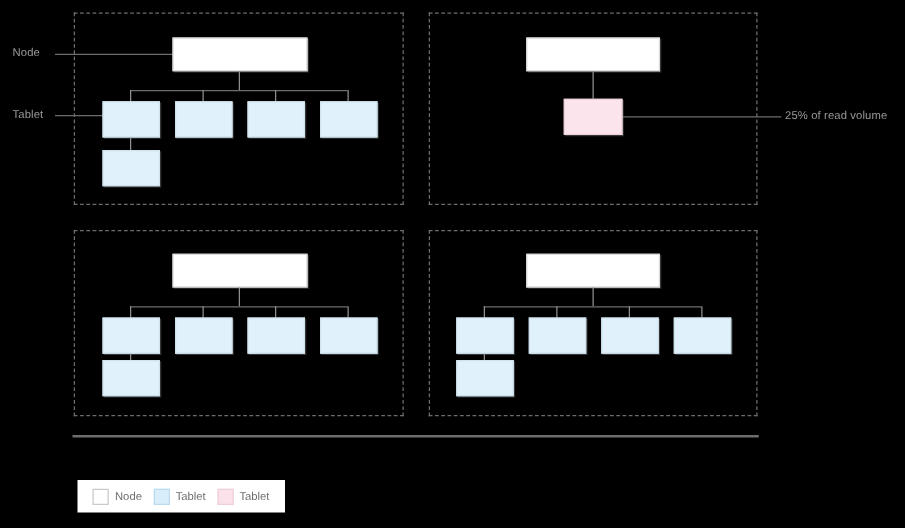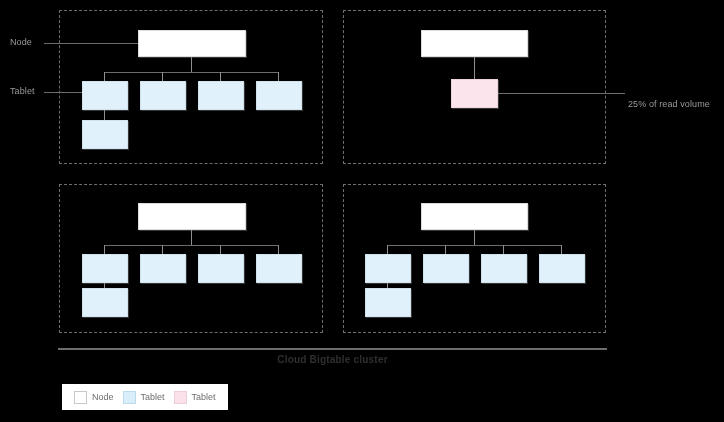--- a/index.html
+++ b/index.html
@@ -124,21 +124,21 @@
 
 <div id="canvas">
 
   <div class="callout-label" style="left:10px; top:37px;">Node</div>
   <div class="callout-rule" style="left:44px; top:43px; width:97px;"></div>
 
   <div class="callout-label" style="left:10px; top:86px;">Tablet</div>
   <div class="callout-rule" style="left:44px; top:92px; width:40px;"></div>
 
   <div class="callout-rule" style="left:498px; top:93px; width:127px;"></div>
-  <div class="callout-label" style="left:628px; top:99px;">25% of read volume</div>
+  <div class="callout-label" style="left:628px; top:87px;">25% of read volume</div>
 
   <div class="quadrant" id="quad-tl"></div>
 
   <div class="box node" style="left:138px; top:30px; width:108px; height:27px;"></div>
 
   <div class="line-v line-thin" style="left:191px; top:57px; height:15px;"></div>
 
   <div class="line-h" style="left:104px; top:72px; width:174px;"></div>
 
   <div class="line-v line-thin" style="left:104px; top:72px; height:9px;"></div>
@@ -186,21 +186,20 @@
   <div class="line-v line-thin" style="left:503px; top:245px; height:9px;"></div>
   <div class="line-v line-thin" style="left:561px; top:245px; height:9px;"></div>
   <div class="box tablet" style="left:365px; top:254px; width:46px; height:29px;"></div>
   <div class="box tablet" style="left:423px; top:254px; width:46px; height:29px;"></div>
   <div class="box tablet" style="left:481px; top:254px; width:46px; height:29px;"></div>
   <div class="box tablet" style="left:539px; top:254px; width:46px; height:29px;"></div>
   <div class="line-v line-thin" style="left:387px; top:283px; height:10px;"></div>
   <div class="box tablet" style="left:365px; top:288px; width:46px; height:29px;"></div>
 
   <div id="cluster-rule"></div>
-  <div id="cluster-caption">Cloud Bigtable cluster</div>
 
   <div id="legend">
     <div class="legend-item">
       <span class="legend-swatch node"></span>
       <span class="legend-text">Node</span>
     </div>
     <div class="legend-item">
       <span class="legend-swatch tablet"></span>
       <span class="legend-text">Tablet</span>
     </div>

